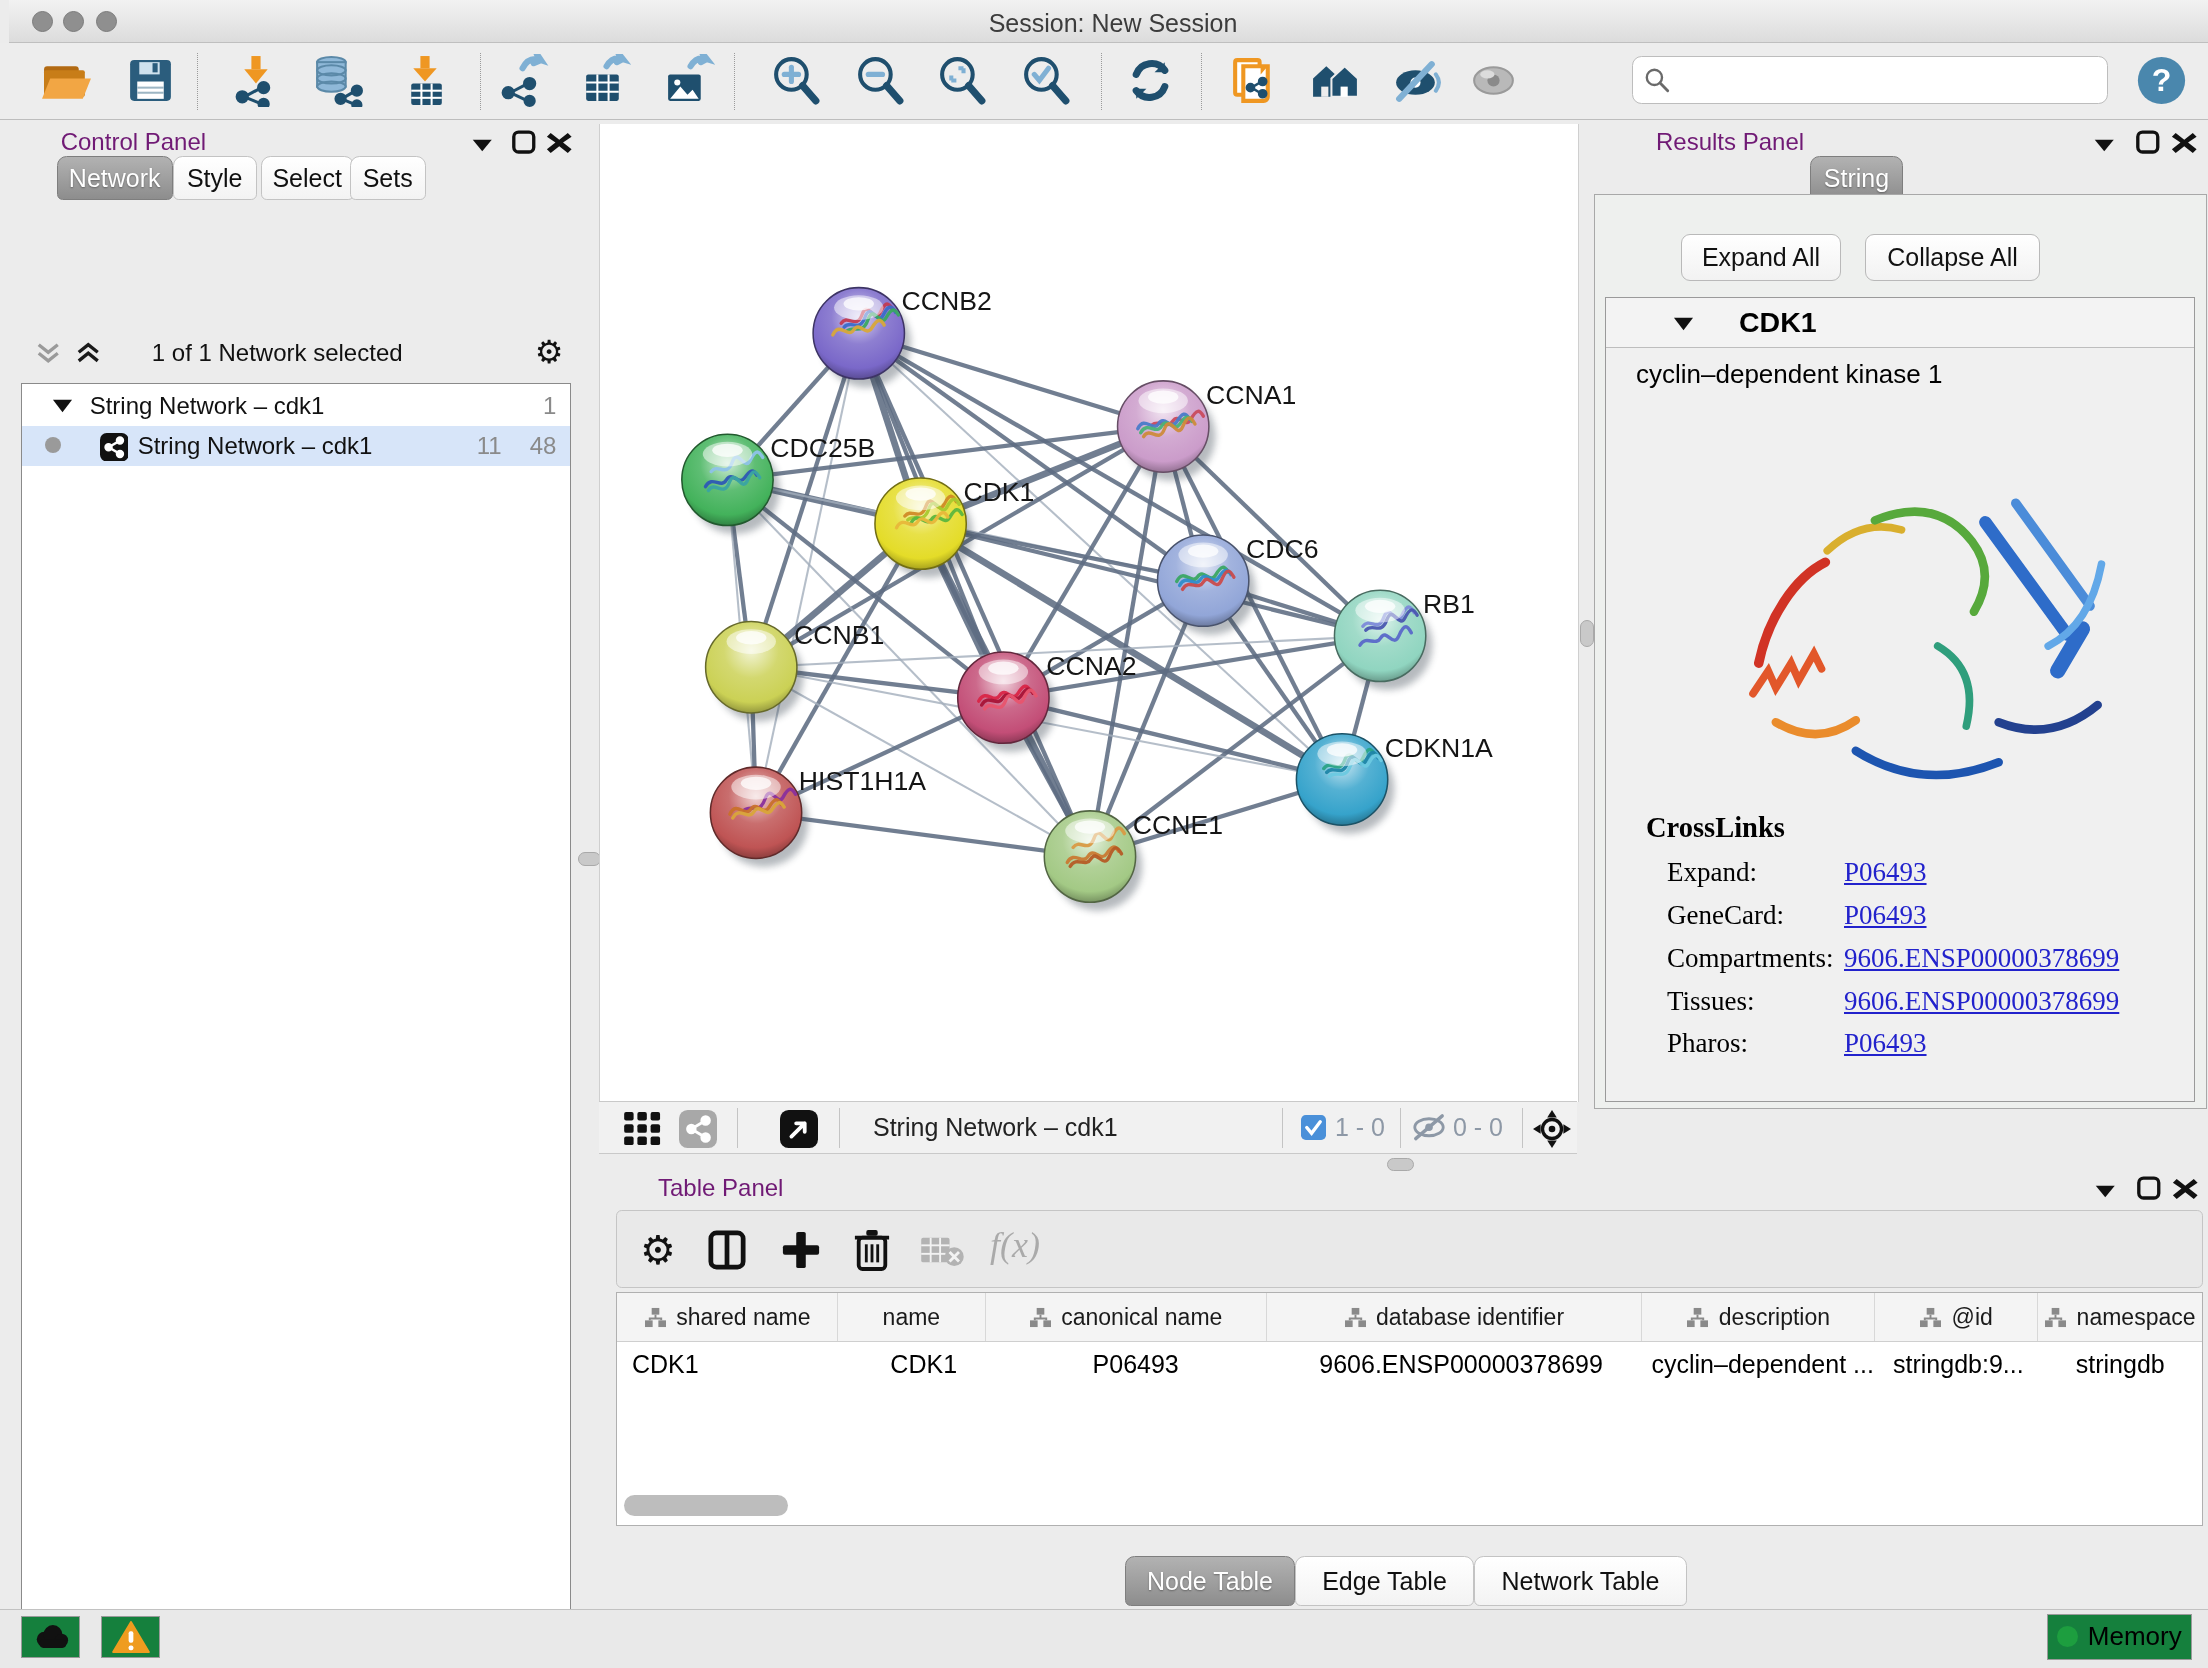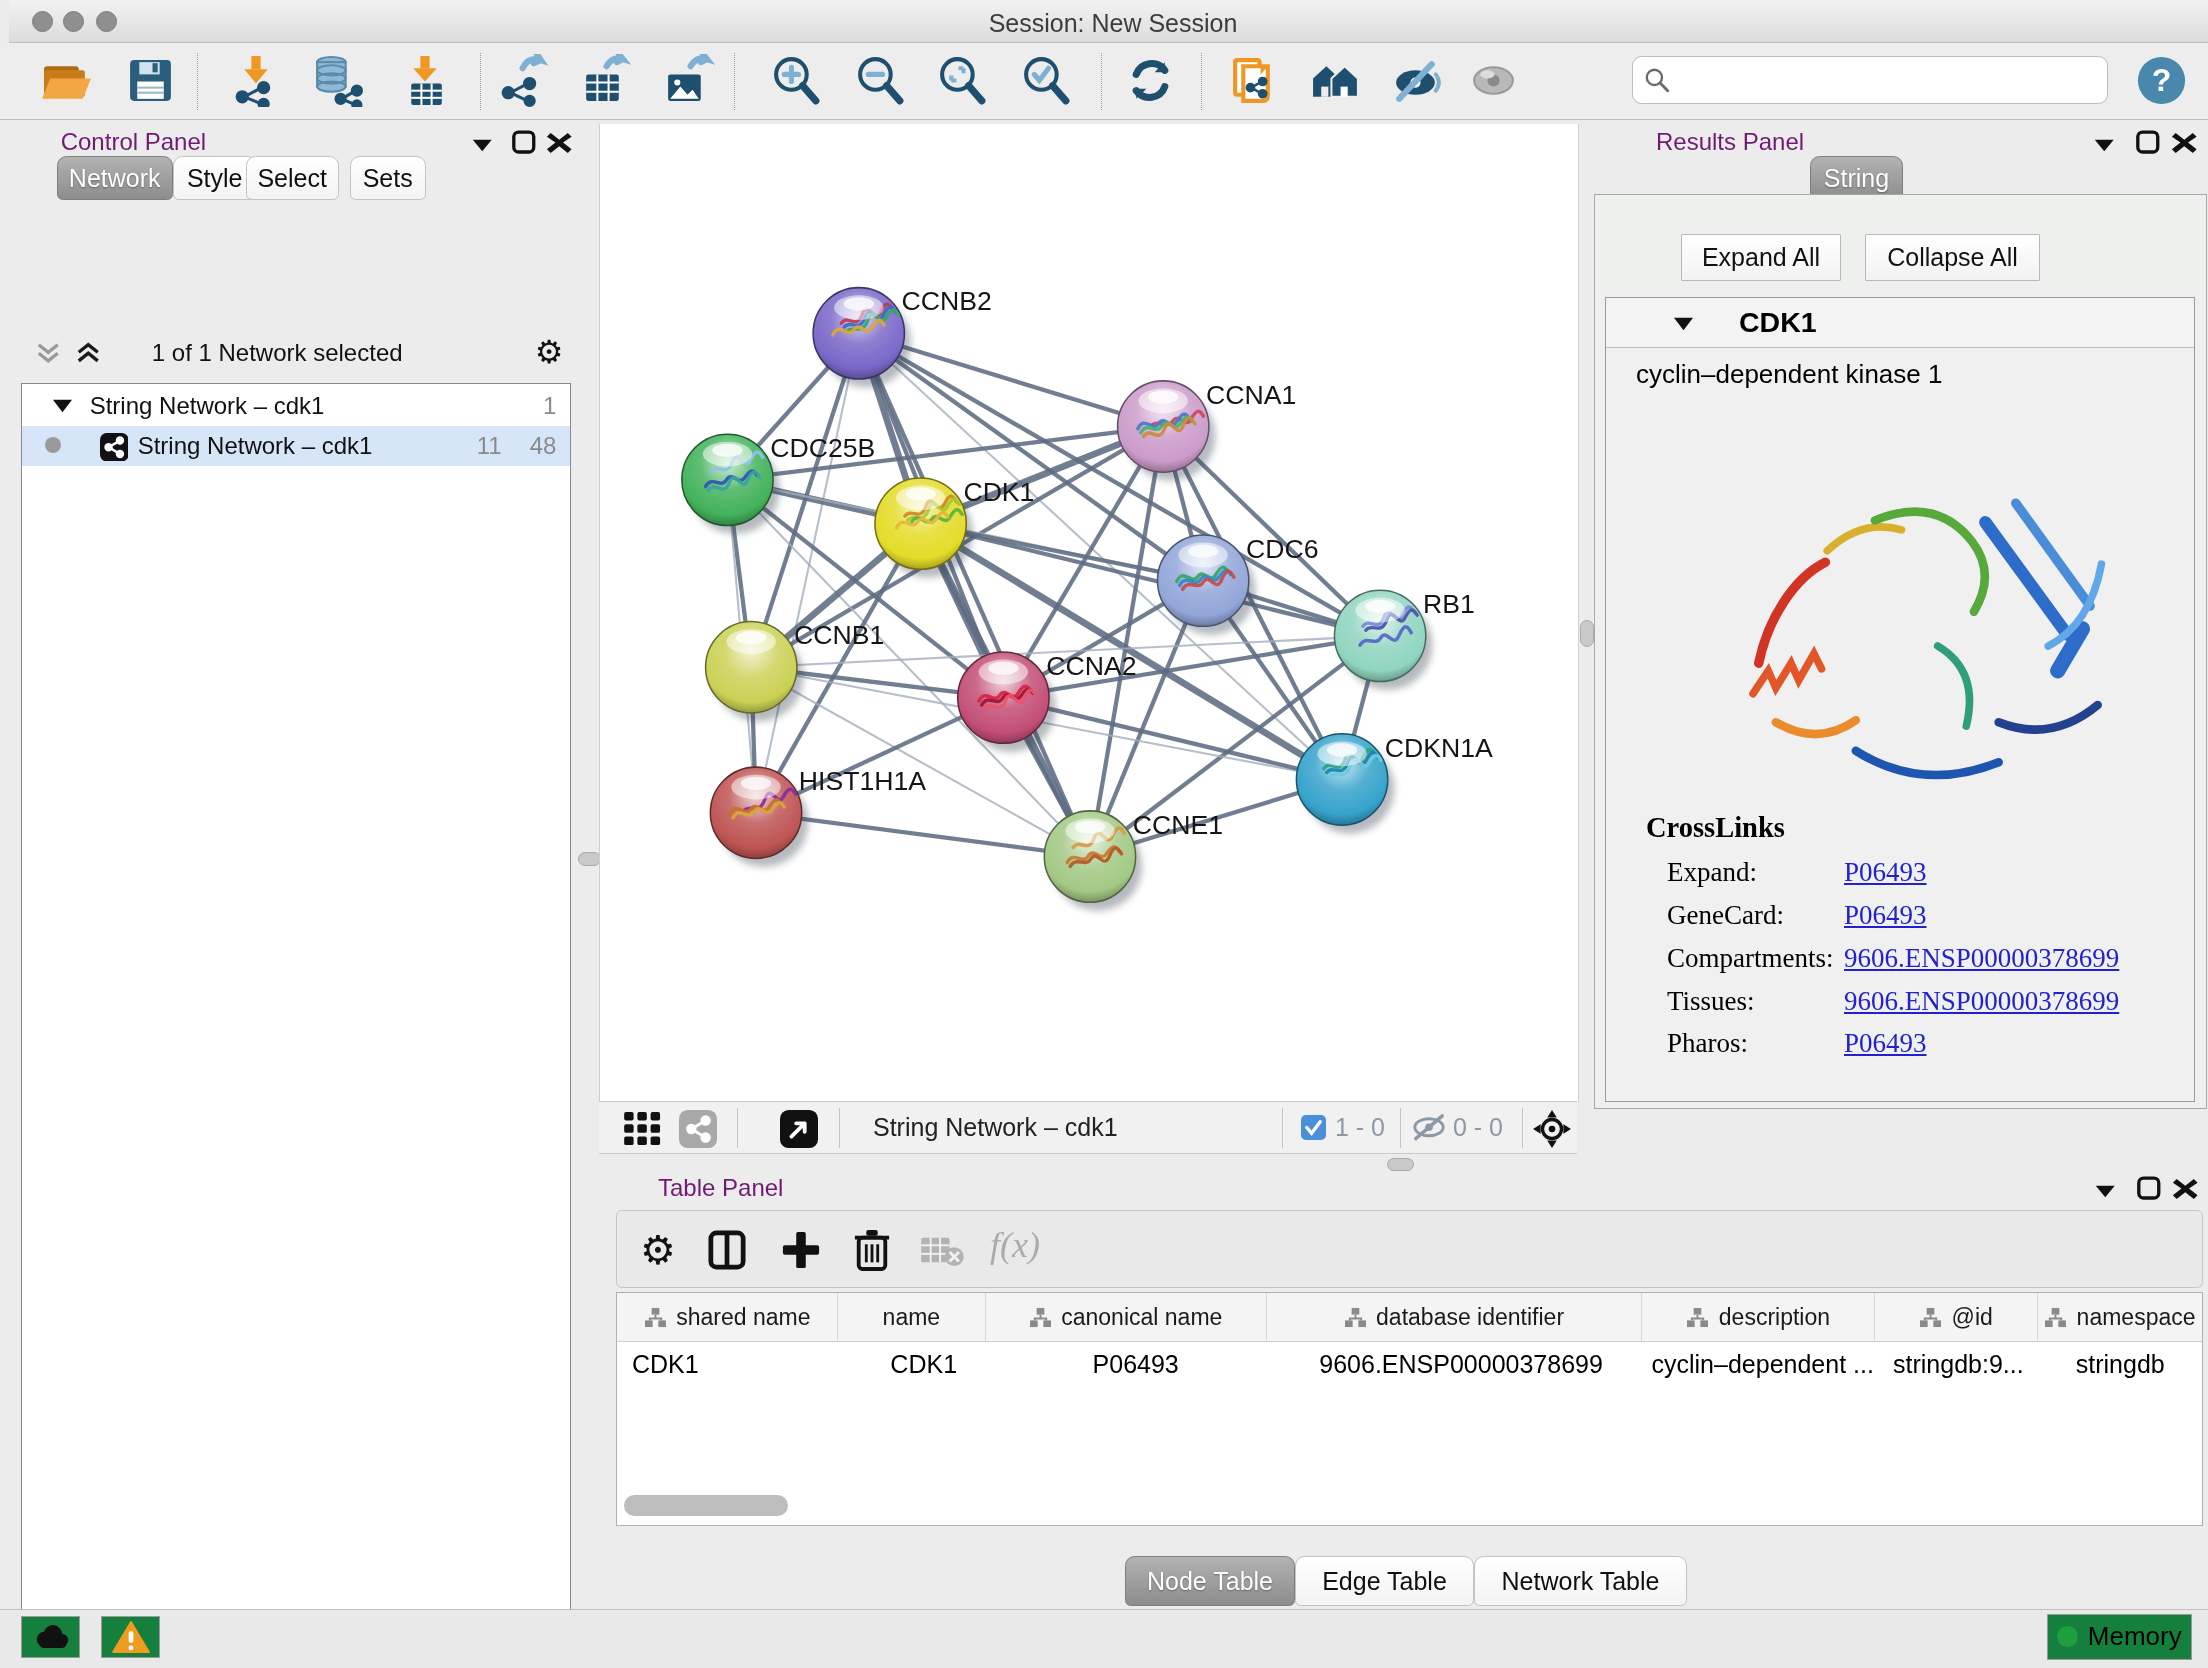--- a/index.html
+++ b/index.html
@@ -33,21 +33,21 @@
   .netstatus{left:599px;top:1101px;width:978px;height:51px;background:#f1f1f1;
      border-top:1px solid #c9c9c9;border-bottom:1px solid #c9c9c9;}
   .nss{top:5.7px;width:0;height:40px;border-left:1px solid #c4c4c4;}
   .nstext{font-size:25px;color:#222;top:11.4px;}
   .nsgray{color:#8d98a6;}
   .pill{background:#c9c9c9;border:1px solid #a9a9a9;border-radius:7.6px;}
   
   .rp-outer{left:1594px;top:194px;width:611px;height:913px;background:#eef0ee;border:1.9px solid #a8a8a8;}
   .rp-inner{left:1605px;top:297px;width:588px;height:803px;background:#f0f0f0;border:1.9px solid #9a9a9a;}
   .rp-hdr{left:1605px;top:298px;width:588px;height:49px;background:#f3f3f3;border-bottom:1px solid #bdbdbd;}
-  .btn{background:linear-gradient(#ffffff,#f2f2f2);border:1px solid #b9b9b9;border-radius:1px;
+  .btn{background:linear-gradient(#ffffff,#f2f2f2);border:1px solid #b9b9b9;border-radius:9px;
        font-size:25px;color:#111;display:flex;align-items:center;justify-content:center;}
   .serif{font-family:"Liberation Serif",serif;}
   .xlink{color:#2222cc;text-decoration:underline;}
   
   .tp-toolbar{left:616px;top:1210px;width:1585px;height:76px;background:#e9e9e9;border:1px solid #c5c5c5;border-radius:5.7px;}
   .tp-table{left:616px;top:1292px;width:1585px;height:232px;background:#fff;border:1.9px solid #b0b0b0;}
   .thr{display:flex;height:48px;background:#f4f4f4;border-bottom:1px solid #cfcfcf;}
   .th{display:flex;align-items:center;justify-content:center;gap:9.5px;font-size:23px;color:#1a1a1a;
       border-right:1px solid #d8d8d8;overflow:hidden;white-space:nowrap;}
   .tdr{display:flex;height:44px;}
@@ -234,21 +234,21 @@
     </svg>
   <svg class="abs phdr-ico" style="left:504px;top:5.7px" viewBox="0 0 30 26">
       <rect x="4" y="2" width="21" height="21" rx="5" fill="none" stroke="#111" stroke-width="3.5"></rect>
     </svg>
   <svg class="abs phdr-ico" style="left:539px;top:5.7px" viewBox="0 0 30 26">
       <path d="M6 3 L15 10 L24 3 L28 7 L19 13 L28 20 L24 24 L15 17 L6 24 L2 20 L11 13 L2 7 Z" fill="#111"></path>
     </svg>
 
   <div class="abs tab sel" style="left:51px;top:32px;width:114px">Network</div>
   <div class="abs tab" style="left:167px;top:32px;width:82px">Style</div>
-  <div class="abs tab" style="left:240px;top:32px;width:91px">Select</div>
+  <div class="abs tab" style="left:255px;top:32px;width:91px">Select</div>
   <div class="abs tab" style="left:344px;top:32px;width:74px">Sets</div>
 
   <div class="abs statusrow">
     <svg class="abs" style="left:13.3px;top:11.4px" width="28.5" height="28.5" viewBox="0 0 30 30">
         <g fill="none" stroke="#9a9a9a" stroke-width="3.5">
           <path d="M5 6 l10 8 10-8"></path>
           <path d="M5 15 l10 8 10-8"></path>
         </g>
       </svg>
     <svg class="abs" style="left:53px;top:11.4px" width="28.5" height="28.5" viewBox="0 0 30 30">

